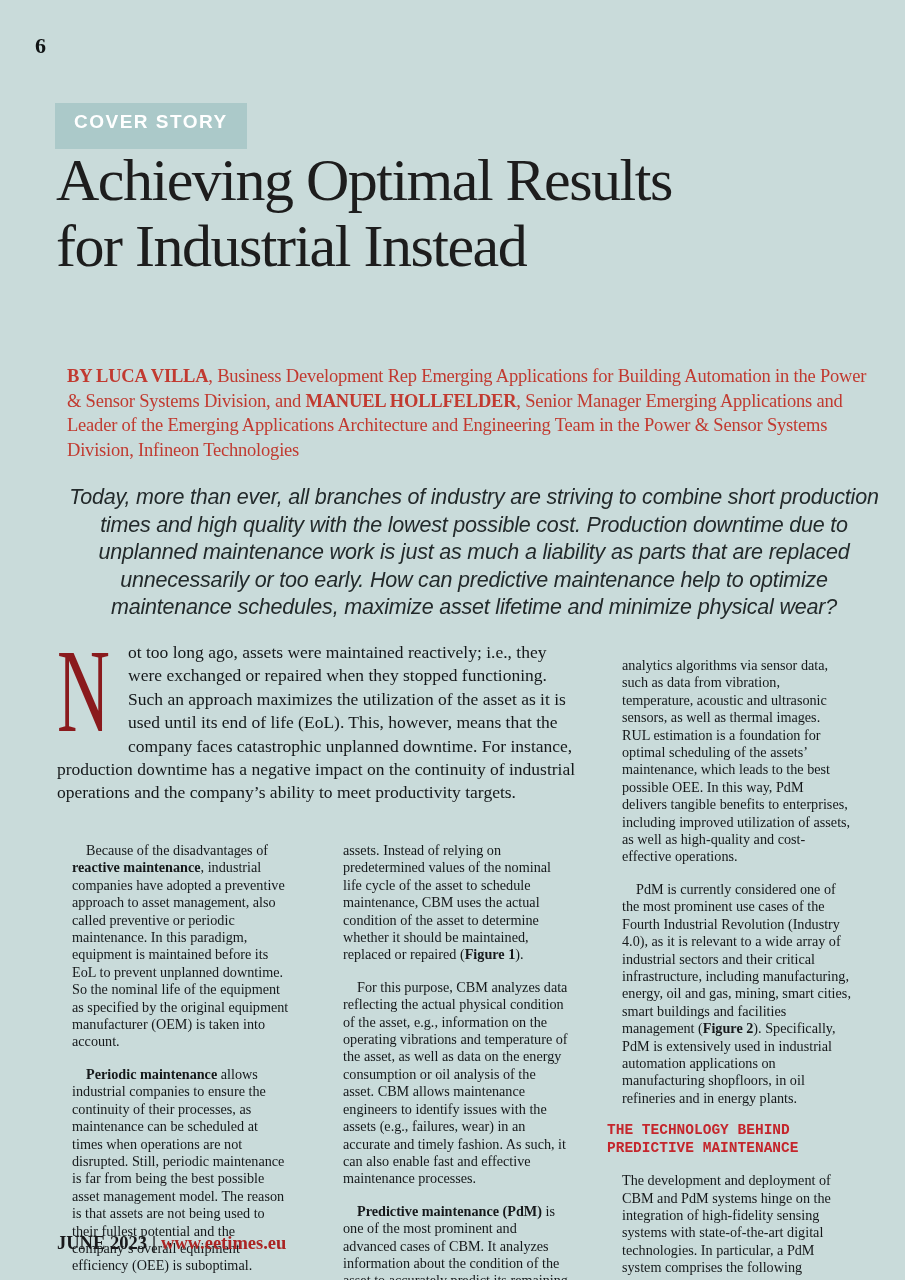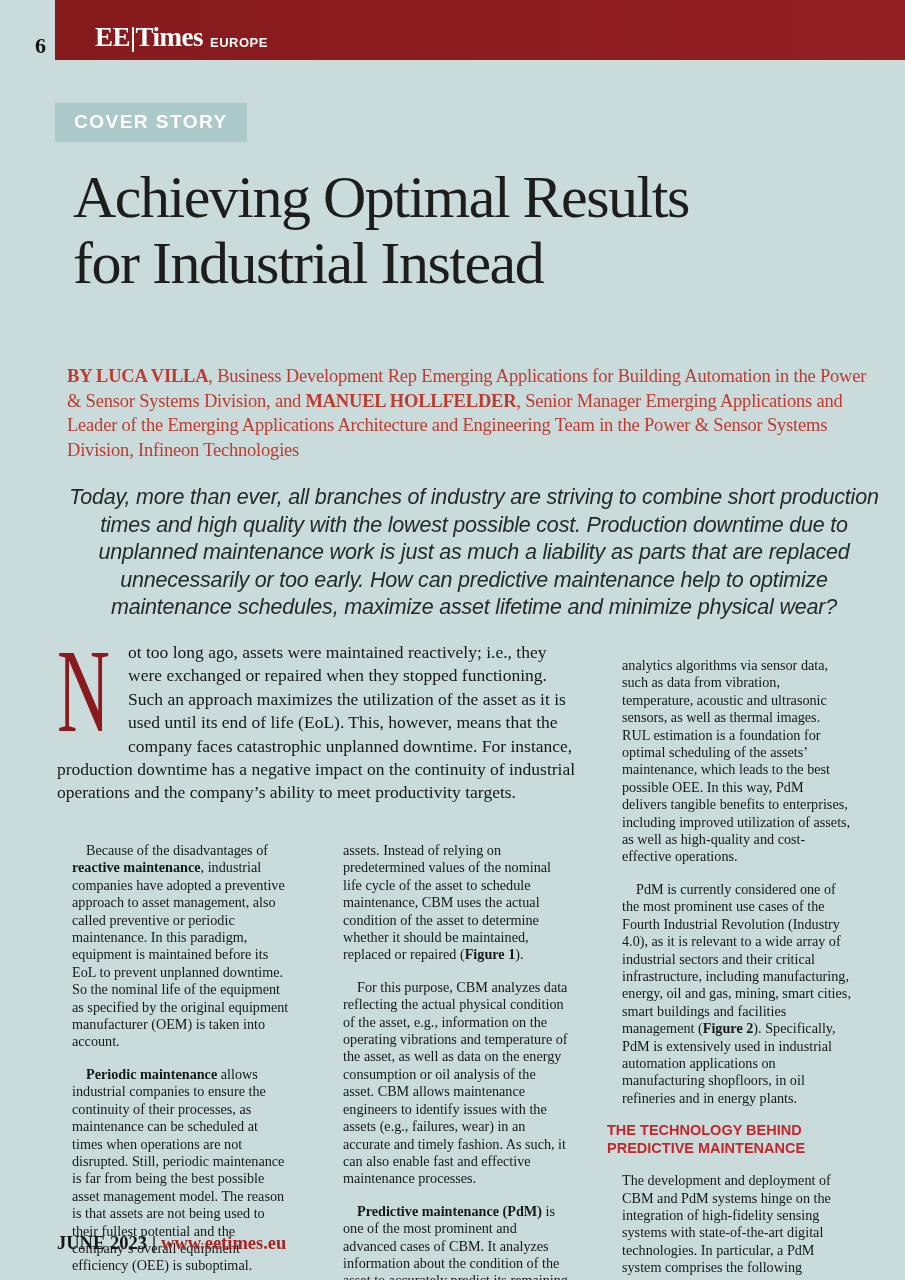--- a/index.html
+++ b/index.html
@@ -28,21 +28,21 @@
   .pagenum {
     position:absolute; left:35px; top:33px;
     font-size:22px; font-weight:bold; color:#101314;
   }
 
   
   .badge {
     position:absolute; left:55px; top:103px;
     background:#abc9c9; color:#ffffff;
     font-family:"Liberation Sans", sans-serif; font-weight:bold;
-    font-size:19px; letter-spacing:1.5px; padding:8px 19px 9px;
+    font-size:19px; letter-spacing:1.5px; padding:8px 19px 16px;
   }
   .title {
     position:absolute; left:55px; top:146px; width:830px;
     color:#1d1d1d; font-size:60px; line-height:66px; letter-spacing:-1.5px;
   }
   .title .line { display:block; white-space:nowrap; }
 
   
   .byline {
     position:absolute; left:67px; top:364px; width:810px;
@@ -67,48 +67,44 @@
   }
   .col { position:absolute; font-size:14.2px; line-height:17.4px; }
   .col p { margin:15px; }
   .col p.indent { text-indent:14px; }
   .col p.bullet { padding-left:22px; position:relative; }
   .col p.bullet::before { content:"\2022"; position:absolute; left:9px; font-weight:bold; }
   .col1 { left:57px;  top:827px; width:248px; }
   .col2 { left:328px; top:827px; width:256px; }
   .col3 { left:607px; top:642px; width:259px; }
   .col .sect-heading {
-    font-family:Liberation Sans, sans-serif; font-weight:bold;
+    font-family:Liberation Mono, monospace; font-weight:bold;
     color:#c4262c; font-size:14.5px; line-height:17.5px;
     margin:14px 0 3px 0;
   }
 
   
   .footer {
     position:absolute; left:57px; top:1233px;
     font-size:18.5px; font-weight:bold; color:#18181a;
   }
   .footer .sep { margin:0 5px; }
   .footer .site { color:#ab2423; text-decoration:none; cursor:pointer; }
 </style>
 </head>
 <body>
 
 <div class="page">
 
   <div class="pagenum">6</div>
 
-  <div class="topbar">
-    <span class="brand-name">EE|Times</span>
-    <span class="brand-region">EUROPE</span>
-  </div>
 
   <div class="badge">COVER STORY</div>
 
-  <h1 class="title" style="margin:18px;font-weight:400;">
+  <h1 class="title" style="margin:1px;font-weight:400;">
       <span class="line">Achieving Optimal Results</span>
       <span class="line">for Industrial Instead</span>
     </h1>
 
   <div class="byline"><b>BY LUCA VILLA</b><span>, Business Development Rep Emerging Applications for Building Automation in the Power &amp; Sensor Systems Division, and </span><b>MANUEL HOLLFELDER</b><span>, Senior Manager Emerging Applications and Leader of the Emerging Applications Architecture and Engineering Team in the Power &amp; Sensor Systems Division, Infineon Technologies</span></div>
 
   <div class="deck">Today, more than ever, all branches of industry are striving to combine short production times and high quality with the lowest possible cost. Production downtime due to unplanned maintenance work is just as much a liability as parts that are replaced unnecessarily or too early. How can predictive maintenance help to optimize maintenance schedules, maximize asset lifetime and minimize physical wear?</div>
 
   <div class="intro">
     <span class="dropcap">

